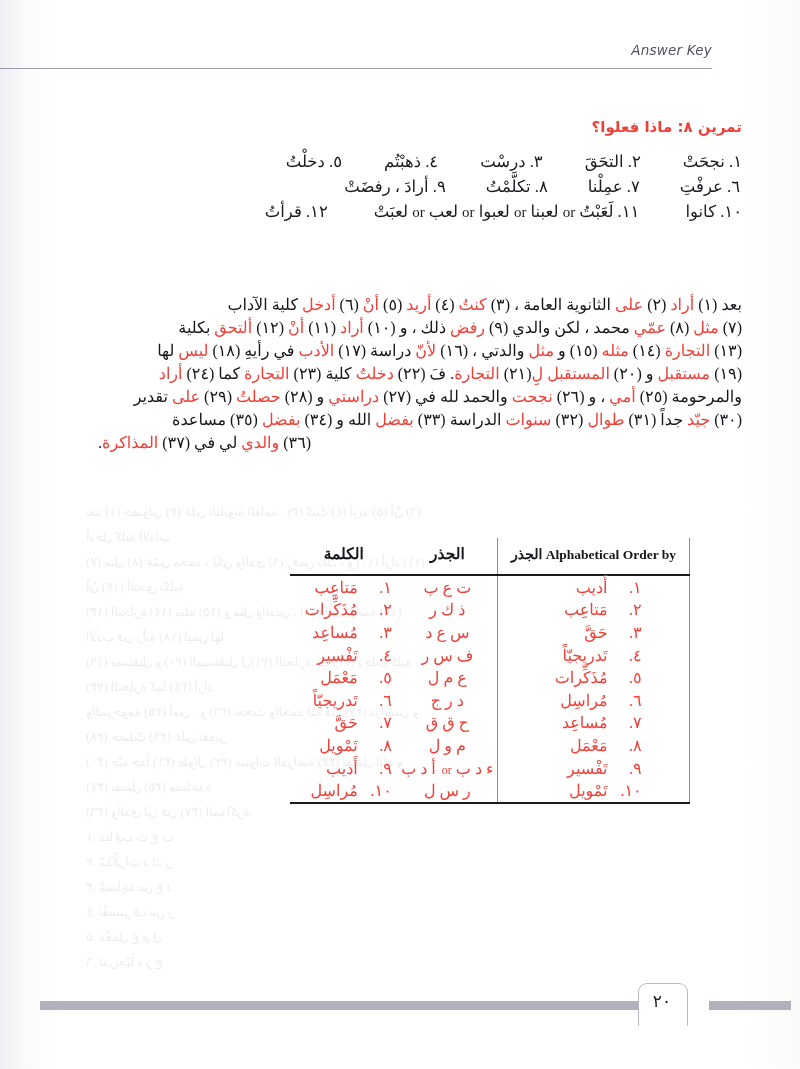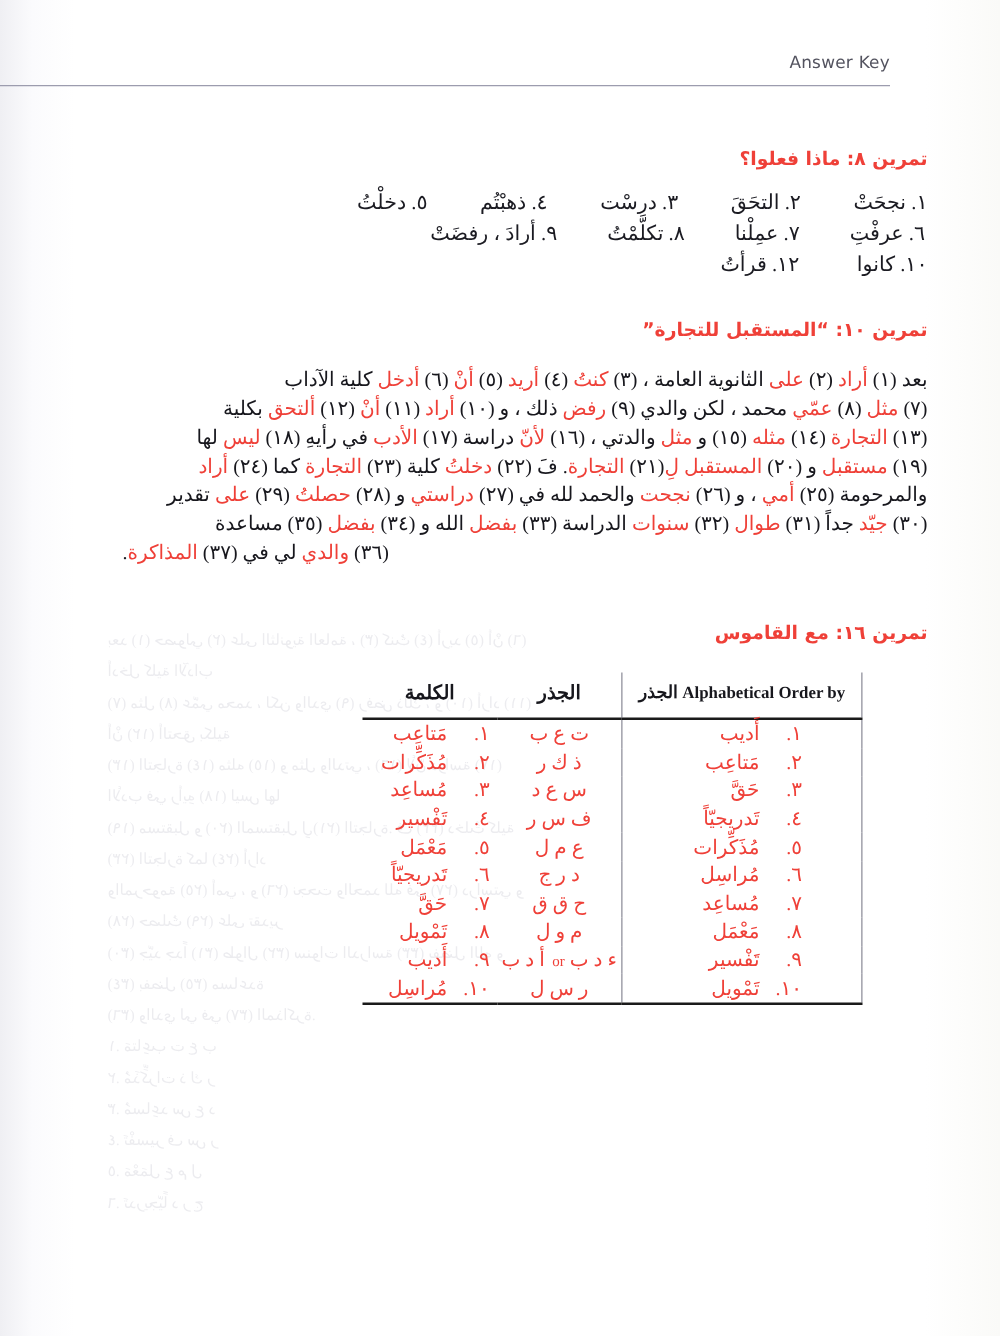--- a/index.html
+++ b/index.html
@@ -30,20 +30,21 @@
     height: 1069px;
   }
 
   
   .header {
     position: absolute;
     top: 38px;
     right: 30px;
     left: 0;
     height: 34px;
+    font-style: italic;
   }
   .header-rule {
     position: absolute;
     left: -48px;
     right: 58px;
     top: 30px;
     height: 1px;
     background: #9c9cae;
   }
   .header-title {
@@ -272,25 +273,25 @@
           <span class="item"><span>٥. </span><span>دخلْتُ</span></span>
         </div>
       <div class="ex8-row r2" id="ex8r1">
           <span class="item"><span>٦. </span><span>عرفْتِ</span></span>
           <span class="item"><span>٧. </span><span>عمِلْنا</span></span>
           <span class="item"><span>٨. </span><span>تكلَّمْتُ</span></span>
           <span class="item"><span>٩. </span><span>أرادَ ، رفضَتْ</span></span>
         </div>
       <div class="ex8-row r3" id="ex8r2">
           <span class="item"><span>١٠. </span><span>كانوا</span></span>
+          <span class="item"><span>١١. </span><span>لَعَبْتُ <span class="lat">or</span> لعبنا <span class="lat">or</span> لعبوا <span class="lat">or</span> لعب <span class="lat">or</span> لعبَتْ</span></span>
           <span class="item"><span>١٢. </span><span>قرأتُ</span></span>
         </div>
     </div>
 
-    <div class="ex-title" style="top:255px;">تمرين ١٠: “المستقبل للتجارة”</div>
 
     <div class="ex10-body" style="top:293px;" id="ex10body">
         <span class="ln r"><span>بعد (١) </span><span class="red">أراد</span><span> (٢) </span><span class="red">على</span><span> الثانوية العامة ، (٣) </span><span class="red">كنتُ</span><span> (٤) </span><span class="red">أريد</span><span> (٥) </span><span class="red">أنْ</span><span> (٦) </span><span class="red">أدخل</span><span> كلية الآداب</span></span>
         <span class="ln r"><span>(٧) </span><span class="red">مثل</span><span> (٨) </span><span class="red">عمّي</span><span> محمد ، لكن والدي (٩) </span><span class="red">رفض</span><span> ذلك ، و (١٠) </span><span class="red">أراد</span><span> (١١) </span><span class="red">أنْ</span><span> (١٢) </span><span class="red">ألتحق</span><span> بكلية</span></span>
         <span class="ln r"><span>(١٣) </span><span class="red">التجارة</span><span> (١٤) </span><span class="red">مثله</span><span> (١٥) و </span><span class="red">مثل</span><span> والدتي ، (١٦) </span><span class="red">لأنّ</span><span> دراسة (١٧) </span><span class="red">الأدب</span><span> في رأيهِ (١٨) </span><span class="red">ليس</span><span> لها</span></span>
         <span class="ln r"><span>(١٩) </span><span class="red">مستقبل</span><span> و (٢٠) </span><span class="red">المستقبل لِ</span><span>(٢١) </span><span class="red">التجارة</span><span>. فَ (٢٢) </span><span class="red">دخلتُ</span><span> كلية (٢٣) </span><span class="red">التجارة</span><span> كما (٢٤) </span><span class="red">أراد</span></span>
         <span class="ln r"><span>والمرحومة (٢٥) </span><span class="red">أمي</span><span> ، و (٢٦) </span><span class="red">نجحت</span><span> والحمد لله في (٢٧) </span><span class="red">دراستي</span><span> و (٢٨) </span><span class="red">حصلتُ</span><span> (٢٩) </span><span class="red">على</span><span> تقدير</span></span>
         <span class="ln r"><span>(٣٠) </span><span class="red">جيّد</span><span> جداً (٣١) </span><span class="red">طوال</span><span> (٣٢) </span><span class="red">سنوات</span><span> الدراسة (٣٣) </span><span class="red">بفضل</span><span> الله و (٣٤) </span><span class="red">بفضل</span><span> (٣٥) مساعدة</span></span>
         <span class="ln c"><span>(٣٦) </span><span class="red">والدي</span><span> لي في (٣٧) </span><span class="red">المذاكرة</span><span>.</span></span>
       </div>
@@ -304,21 +305,20 @@
         <div>(٣٠) جيّد جداً (٣١) طوال (٣٢) سنوات الدراسة (٣٣) بفضل الله و (٣٤) بفضل (٣٥) مساعدة</div>
         <div>(٣٦) والدي لي في (٣٧) المذاكرة.</div>
         <div>١. مَتاعِب  ت ع ب</div>
         <div>٢. مُذَكِّرات  ذ ك ر</div>
         <div>٣. مُساعِد  س ع د</div>
         <div>٤. تَفْسير  ف س ر</div>
         <div>٥. مَعْمَل  ع م ل</div>
         <div>٦. تَدريجيّاً  د ر ج</div>
       </div>
 
-    <div class="ex-title" style="top:497px;">تمرين ١٦: مع القاموس</div>
 
     <div class="tbl-wrap">
       <table class="dict">
         <thead>
           <tr>
             <th class="c3">
               <span class="en">Alphabetical Order by</span>
               <span>الجذر</span>
             </th>
             <th class="c2">الجذر</th>
@@ -373,15 +373,21 @@
             </tr>
             <tr>
               <td class="c3"><span class="num">١٠.</span><span class="val">تَمْويل</span></td>
               <td class="c2"><span class="rootval">ر س ل</span></td>
               <td class="c1"><span class="num">١٠.</span><span class="val">مُراسِل</span></td>
             </tr>
           </tbody>
       </table>
     </div>
 
+    <div class="footer">
+      <div class="foot-bar-right"></div>
+      <div class="foot-bar-left"></div>
+      <div class="foot-num-box"></div>
+      <div class="foot-num">٢٠</div>
+    </div>
 
   </div>
 </div>
 
 </body></html>

